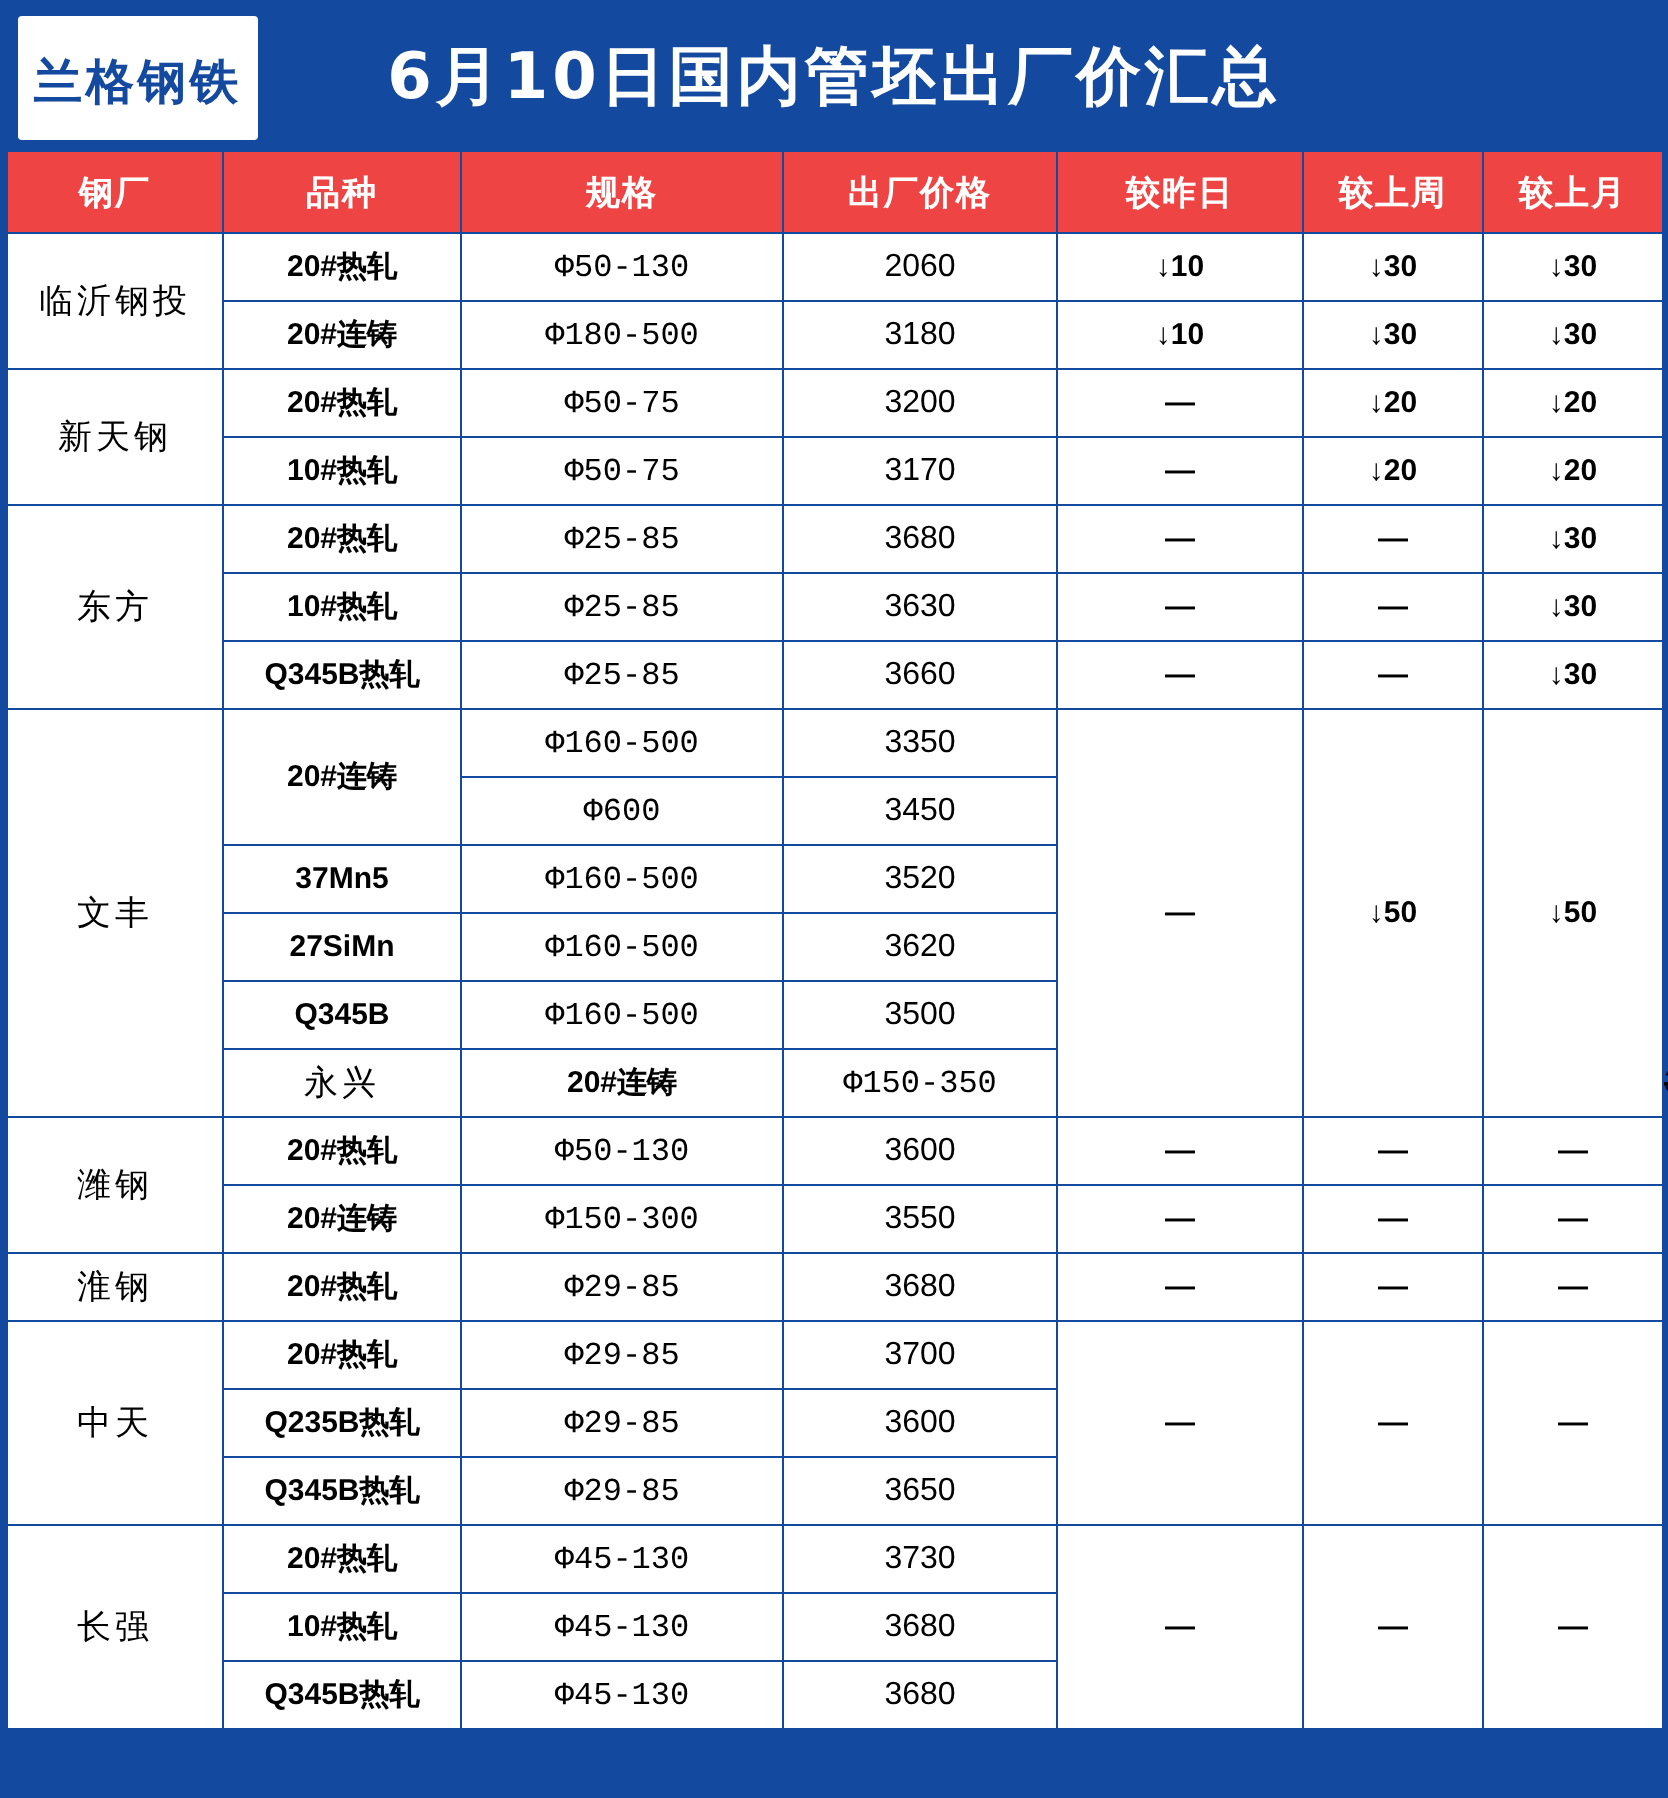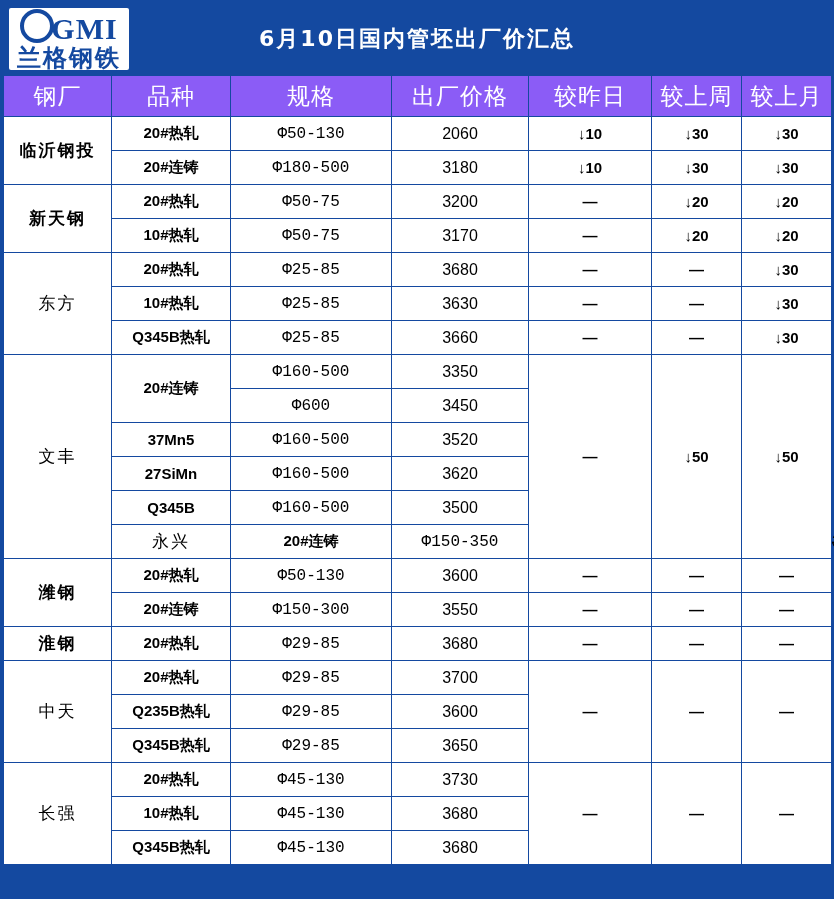--- a/index.html
+++ b/index.html
@@ -37,21 +37,21 @@
     display:inline-block;width:26px;height:26px;border:4px solid #1449a0;
     border-radius:50%;vertical-align:-4px;margin-right:-3px;
   }
   .logo-bottom{
     font-family:"DejaVu Sans",sans-serif;
     font-size:24px;font-weight:bold;color:#1449a0;
     letter-spacing:2px;line-height:22px;margin-top:3px;
   }
   .title{
     position:absolute;left:0;right:0;text-align:center;
-    color:#ffffff;font-size:22px;font-weight:bold;
+    color:#ffffff;font-size:32px;font-weight:bold;
     letter-spacing:2px;
     font-family:"DejaVu Sans",sans-serif;
     pointer-events:none;
   }
   
   table{
     border-collapse:collapse;
     width:828px;
     table-layout:fixed;
     background:#ffffff;
@@ -66,48 +66,47 @@
   th,td{
     border:1px solid #1449a0;
     text-align:center;
     vertical-align:middle;
     font-size:15px;
     color:#000000;
     padding:0;
     height:33px;
   }
   thead th{
-    background:#8b5cf6;
+    background:#ef4444;
     color:#ffffff;
-    font-size:23px;
-    font-weight:normal;
+    font-size:17px;
+    font-weight:bold;
     height:40px;
     letter-spacing:1px;
   }
   td.mill{
     font-size:17px;
     font-weight:normal;
     letter-spacing:2px;
   }
-  td.mill.bold{font-weight:bold;text-align:center;}
+  td.mill.bold{font-weight:normal;text-align:center;}
   td.variety{font-size:15px;font-weight:bold;}
   td.spec{font-size:16px;font-family:Liberation Mono, monospace;}
   td.price{font-size:16px;}
   td.delta{font-size:15px;font-weight:bold;}
   .down{color:#000000;font-weight:bold;}
   .dash{color:#000000;}
 </style>
 </head>
 <body>
 
 <div class="sheet">
 
   <div class="header">
     <div class="logo">
-      <div class="logo-top"><span class="ring"></span><span>GMI</span></div>
       <div class="logo-bottom">兰格钢铁</div>
     </div>
     <div class="title">6月10日国内管坯出厂价汇总</div>
   </div>
 
   <table>
     <colgroup>
       <col class="c0">
         <col class="c1">
         <col class="c2">

